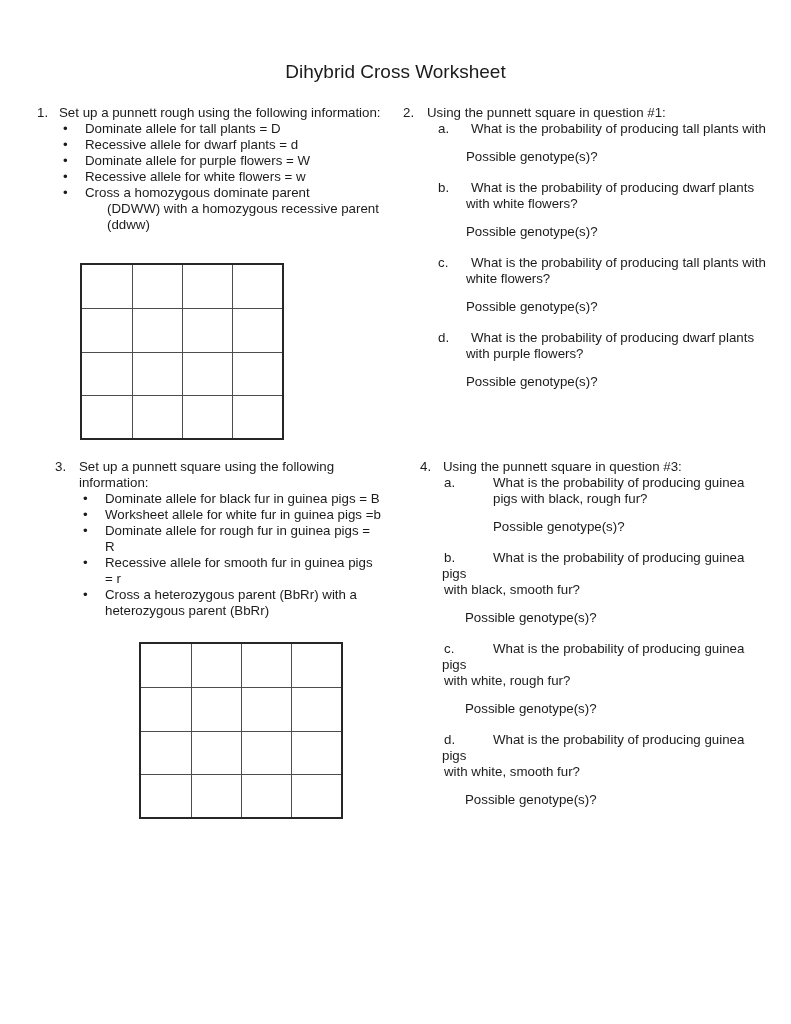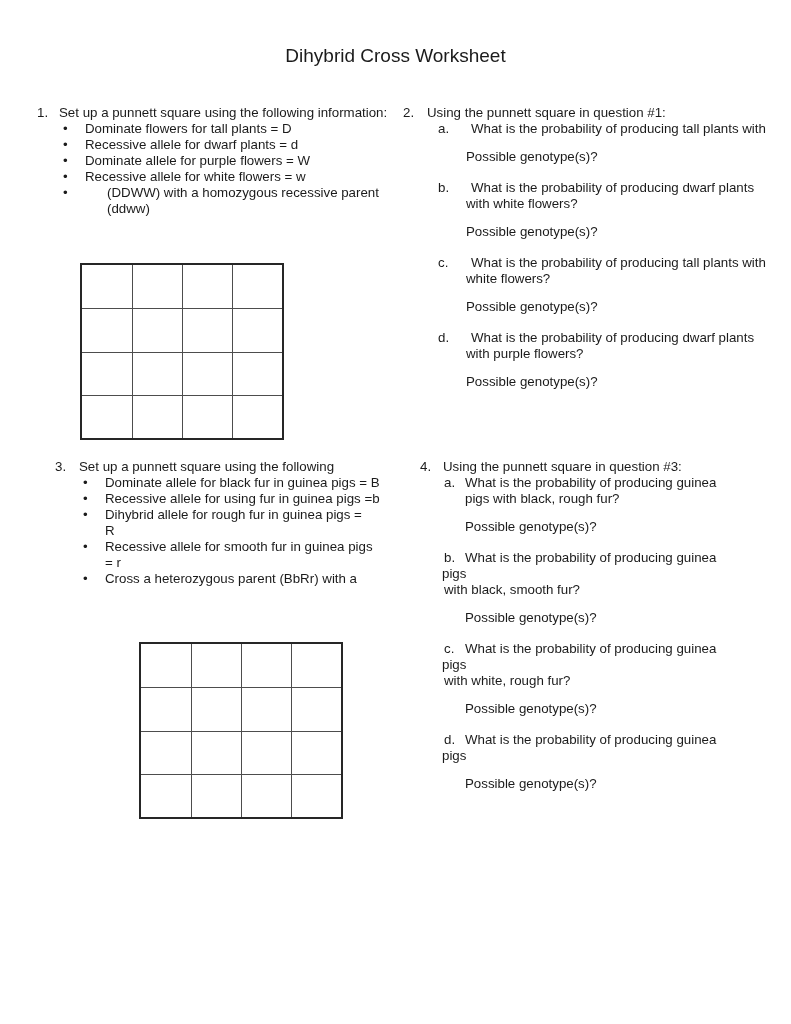--- a/index.html
+++ b/index.html
@@ -9,21 +9,21 @@
     height: 1024px;
     background: #ffffff;
     font-family: "Liberation Sans", "DejaVu Sans", sans-serif;
     font-size: 13.3px;
     line-height: 16px;
     color: #1b1b1b;
     overflow: hidden;
   }
   .title {
     position: absolute;
-    top: 44px;
+    top: 60px;
     left: 0;
     width: 791px;
     text-align: center;
     font-size: 19px;
     line-height: 23px;
     font-weight: 400;
   }
   .q { position: absolute; }
   .qrow { display: flex; align-items: flex-start; }
   .qnum { flex: 0 0 auto; }
@@ -42,21 +42,21 @@
   
   .items { }
   #q2 .items { margin-left: 11px; }
   #q4 .items { margin-left: 1px; }
   .item { margin-top: 15px; }
   .item:first-child { margin-top: 0; }
   .lrow { display: flex; align-items: flex-start; }
   .ltr { flex: 0 0 auto; }
   #q2 .ltr { width: 14px; }
   #q4 .ltr { width: 21px; }
-  .itxt { flex: 1 1 auto; min-width: 0; }
+  .itxt { flex: 1 1 auto; min-width: 0; margin-left: 28px; }
   #q2 .itxt { margin-left: 14px; }
   #q2 .itxt .l1 { text-indent: 5px; }
   .possible { margin-top: 12px; }
   #q4 .hang { margin-left: -2px; }
   #q4 .cont { }
   #q4 .possible { margin-left: 21px; }
 
   
   .punnett {
     position: absolute;
@@ -84,40 +84,41 @@
 <body>
 
 <div class="page">
 
   <div class="title">Dihybrid Cross Worksheet</div>
 
   <div class="q" id="q1">
     <div class="qrow">
       <span class="qnum">1.</span>
       <div class="qbody">
-        <div>Set up a punnett square using the following information:</div>
-        <div class="bullet">
-          <span class="bdot">•</span>
-          <div class="btxt">Dominate flowers for tall plants = D</div>
+        <div>Set up a punnett rough using the following information:</div>
+        <div class="bullet">
+          <span class="bdot">•</span>
+          <div class="btxt">Dominate allele for tall plants = D</div>
         </div>
         <div class="bullet">
           <span class="bdot">•</span>
           <div class="btxt">Recessive allele for dwarf plants = d</div>
         </div>
         <div class="bullet">
           <span class="bdot">•</span>
           <div class="btxt">Dominate allele for purple flowers = W</div>
         </div>
         <div class="bullet">
           <span class="bdot">•</span>
           <div class="btxt">Recessive allele for white flowers = w</div>
         </div>
         <div class="bullet">
           <span class="bdot">•</span>
           <div class="btxt">
+            <div>Cross a homozygous dominate parent</div>
             <div class="indent2">(DDWW) with a homozygous recessive parent</div>
             <div class="indent2">(ddww)</div>
           </div>
         </div>
       </div>
     </div>
   </div>
 
   <div class="punnett" id="punnett1">
       <div class="cell"></div>
@@ -186,46 +187,48 @@
         </div>
       </div>
     </div>
   </div>
 
   <div class="q" id="q3">
     <div class="qrow">
       <span class="qnum">3.</span>
       <div class="qbody">
         <div>Set up a punnett square using the following</div>
+        <div>information:</div>
         <div class="bullet">
           <span class="bdot">•</span>
           <div class="btxt">Dominate allele for black fur in guinea pigs = B</div>
         </div>
         <div class="bullet">
           <span class="bdot">•</span>
-          <div class="btxt">Recessive allele for using fur in guinea pigs =b</div>
+          <div class="btxt">Worksheet allele for white fur in guinea pigs =b</div>
         </div>
         <div class="bullet">
           <span class="bdot">•</span>
           <div class="btxt">
-            <div>Dihybrid allele for rough fur in guinea pigs =</div>
+            <div>Dominate allele for rough fur in guinea pigs =</div>
             <div>R</div>
           </div>
         </div>
         <div class="bullet">
           <span class="bdot">•</span>
           <div class="btxt">
             <div>Recessive allele for smooth fur in guinea pigs</div>
             <div>= r</div>
           </div>
         </div>
         <div class="bullet">
           <span class="bdot">•</span>
           <div class="btxt">
             <div>Cross a heterozygous parent (BbRr) with a</div>
+            <div>heterozygous parent (BbRr)</div>
           </div>
         </div>
       </div>
     </div>
   </div>
 
   <div class="punnett" id="punnett2">
       <div class="cell"></div>
       <div class="cell"></div>
       <div class="cell"></div>
@@ -283,20 +286,21 @@
             <div class="possible">Possible genotype(s)?</div>
           </div>
           <div class="item">
             <div class="lrow">
               <span class="ltr">d.</span>
               <div class="itxt">
                 <div>What is the probability of producing guinea</div>
               </div>
             </div>
             <div class="hang">pigs</div>
+            <div class="cont">with white, smooth fur?</div>
             <div class="possible">Possible genotype(s)?</div>
           </div>
         </div>
       </div>
     </div>
   </div>
 
 </div>
 
 </body></html>

